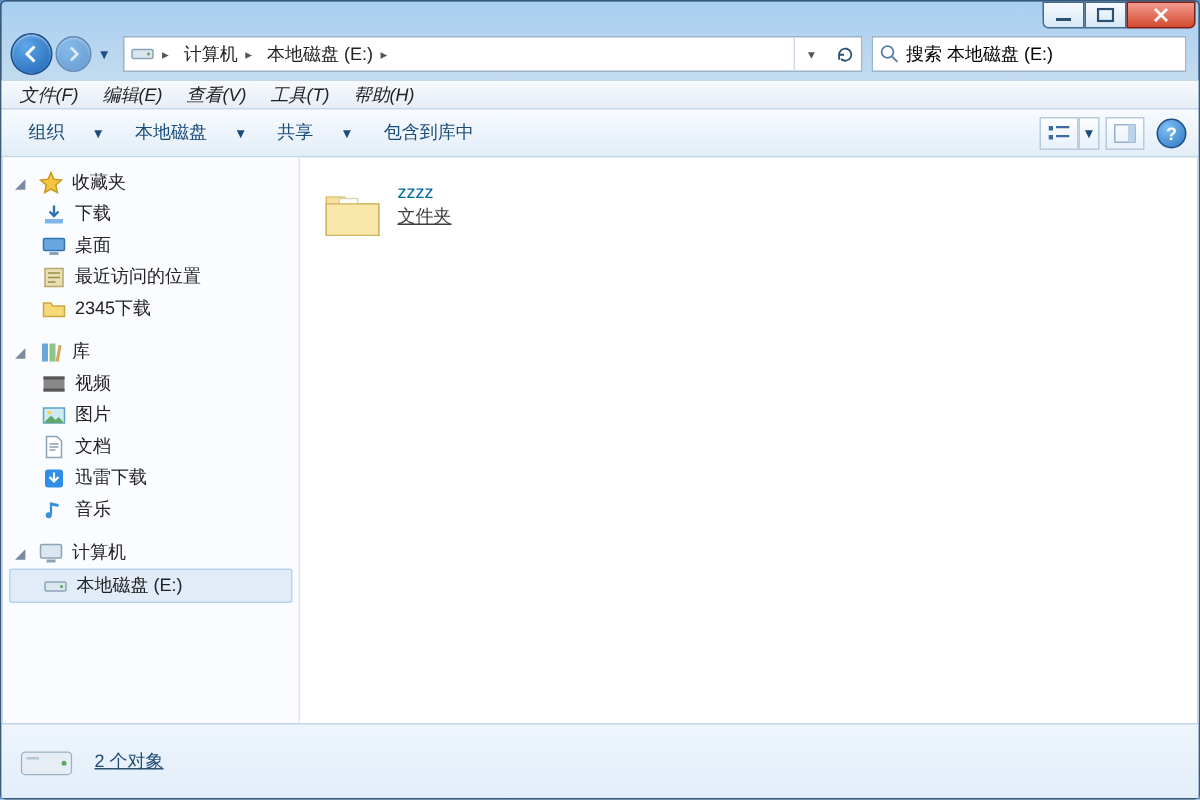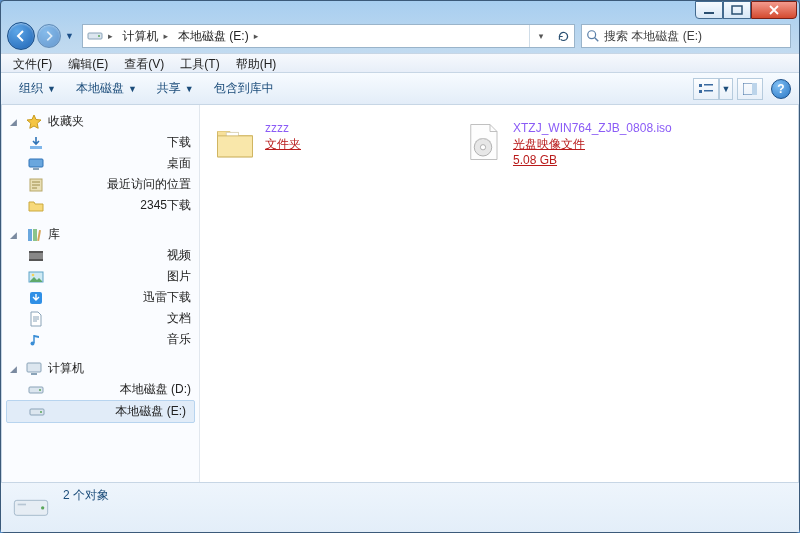--- a/index.html
+++ b/index.html
@@ -27,59 +27,59 @@
   .circlebtn.fwd { width:24px; height:24px; opacity:.55; }
   .dropdown-arrow { color:#1b4f88; font-size:9px; padding:0 2px; }
 
   .addressbar { flex:1; height:24px; background:#fff; border:1px solid #9ab4ca; display:flex; align-items:center; }
   .crumb { display:flex; align-items:center; height:100%; padding:0 4px 0 6px; color:#222; }
   .crumb .arrow { margin-left:5px; color:#555; font-size:9px; }
   .crumb.iconcrumb { padding-left:4px; }
   .reficons { display:flex; align-items:center; height:100%; border-left:1px solid #d0dde8; }
   .reficons span { width:22px; height:100%; display:flex; align-items:center; justify-content:center; color:#2b5072; }
 
-  .searchbox { width:210px; height:24px; background:#fff; border:1px solid #9ab4ca; display:flex; align-items:center; padding:0 4px; color:#404040; }
+  .searchbox { width:210px; height:24px; background:#fff; border:1px solid #9ab4ca; display:flex; align-items:center; padding:0 4px; color:#000000; }
   .searchbox svg { width:14px; height:14px; margin-right:4px; fill:#5a7fa8; }
 
   
   .menubar { height:20px; background: linear-gradient(#f6f9fd,#e7eef8); border-top:1px solid #c7d6e5; border-bottom:1px solid #c7d6e5;
-    display:flex; align-items:flex-start; padding:0 4px; }
+    display:flex; align-items:center; padding:0 4px;font-style:italic; }
   .menubar span { padding:2px 8px; color:#222; }
 
   
   .toolbar { height:32px; background: linear-gradient(#f7fbff,#e3edf8); border-bottom:1px solid #c7d6e5;
     display:flex; align-items:center; padding:0 8px; }
-  .tbtn { padding:5px 10px; color:#1b4c7a; display:flex; align-items:center; gap:4px; border-radius:2px;text-align:center; }
+  .tbtn { padding:5px 10px; color:#1b4c7a; display:flex; align-items:center; gap:18px; border-radius:2px;text-align:center; }
   .tbtn .caret { font-size:9px; color:#1b4c7a; }
   .toolbar .spacer { flex:1; }
   .viewbtn { display:flex; align-items:center; gap:0; }
   .viewbtn .seg { width:26px; height:22px; border:1px solid #b6cbdd; display:flex; align-items:center; justify-content:center; background:linear-gradient(#fdfeff,#e8f0f9); }
   .helpbtn { width:20px; height:20px; border-radius:50%; background: radial-gradient(circle at 35% 30%, #7fbff4, #2b77c4); color:#fff; display:flex; align-items:center; justify-content:center; margin-left:8px; font-weight:bold; font-size:11px; border:1px solid #1b4f88; }
 
   
   .body { flex:1; display:flex; background:#fff; border-left:1px solid #c7d6e5; border-right:1px solid #c7d6e5; min-height:0; }
   .sidebar { width:198px; border-right:1px solid #e1e7ee; background:#fafcff; overflow:auto; padding:6px 0; }
   .sgroup { margin-bottom:8px; }
   .sheader { display:flex; align-items:center; gap:6px; padding:2px 8px; color:#222; font-size:12px; }
   .sheader .tri { color:#7a8aa0; font-size:9px; width:10px; }
-  .sitem { display:flex; align-items:center; gap:6px; padding:2px 8px 2px 26px; color:#222;justify-content:space-between; }
+  .sitem { display:flex; align-items:center; gap:6px; padding:2px 8px 2px 26px; color:#222; }
   .sitem.sel { background:#e1ecf8; border:1px solid #b7d4ef; border-radius:2px; margin:0 4px; padding-left:22px; }
   .ico { width:16px; height:16px; display:flex; align-items:center; justify-content:center; }
 
   .content { flex:1; overflow:auto; padding:10px 6px; }
   .items { display:flex; flex-wrap:wrap; gap:0; }
   .item { width:248px; display:flex; align-items:flex-start; gap:8px; padding:4px 6px; border:1px solid transparent; border-radius:2px; }
   .bigico { width:44px; height:44px; display:flex; align-items:center; justify-content:center; flex-shrink:0; }
   .meta { display:flex; flex-direction:column; gap:0; line-height:1.35; }
-  .meta .name { color:#8b5cf6; }
-  .meta .sub { color:#b91c1c;text-decoration:underline; }
+  .meta .name { color:#0369a1; }
+  .meta .sub { color:#404040;text-decoration:underline; }
 
   
   .details { height:50px; background:linear-gradient(#eef5fc,#e3eef9); border-top:1px solid #c7d6e5;
-    display:flex; align-items:flex-start; padding:4px 10px; gap:12px; color:#2b5072; }
+    display:flex; align-items:center; padding:4px 10px; gap:12px; color:#2b5072;text-decoration:underline; }
   .details .dico { width:40px; height:40px; }
   .details .dtext { color:#1b4c7a; }
 
   
   svg { flex-shrink:0; }
 
 </style>
 </head>
 <body>
 
@@ -287,34 +287,34 @@
                 <rect x="1" y="3" width="14" height="10" fill="#cfeaf4" stroke="#5fa3c7"></rect>
                 <circle cx="5" cy="6" r="1.3" fill="#f4d35a"></circle>
                 <path d="M2 12l4-4 3 3 2-2 3 3v1H2z" fill="#5fa96c"></path>
               </svg>
             </span>
           <span>图片</span>
         </div>
         <div class="sitem">
           <span class="ico">
               <svg width="16" height="16" viewBox="0 0 16 16">
+                <path d="M3 1h7l3 3v11H3z" fill="#fff" stroke="#8aa3b8"></path>
+                <path d="M5 6h6M5 8h6M5 10h4" stroke="#8aa3b8"></path>
+              </svg>
+            </span>
+          <span>文档</span>
+        </div>
+        <div class="sitem">
+          <span class="ico">
+              <svg width="16" height="16" viewBox="0 0 16 16">
                 <rect x="2" y="2" width="12" height="12" rx="2" fill="#2f8fe6"></rect>
                 <path d="M8 4v6M5 7l3 3 3-3" stroke="#fff" stroke-width="1.4" fill="none"></path>
               </svg>
             </span>
           <span>迅雷下载</span>
-        </div>
-        <div class="sitem">
-          <span class="ico">
-              <svg width="16" height="16" viewBox="0 0 16 16">
-                <path d="M3 1h7l3 3v11H3z" fill="#fff" stroke="#8aa3b8"></path>
-                <path d="M5 6h6M5 8h6M5 10h4" stroke="#8aa3b8"></path>
-              </svg>
-            </span>
-          <span>文档</span>
         </div>
         <div class="sitem">
           <span class="ico">
               <svg width="16" height="16" viewBox="0 0 16 16">
                 <path d="M6 3v8" stroke="#3a8ed6" stroke-width="1.5"></path>
                 <circle cx="4.5" cy="11.5" r="2" fill="#3a8ed6"></circle>
                 <path d="M6 3l5 1v2l-5-1" fill="#3a8ed6"></path>
               </svg>
             </span>
           <span>音乐</span>
@@ -324,29 +324,20 @@
       <div class="sgroup">
         <div class="sheader">
           <span class="tri">◢</span>
           <span class="ico">
               <svg width="16" height="16" viewBox="0 0 16 16">
                 <rect x="1" y="2" width="14" height="9" rx="1" fill="#dce6ef" stroke="#8aa3b8"></rect>
                 <rect x="5" y="12" width="6" height="2" fill="#8aa3b8"></rect>
               </svg>
             </span>
           <span>计算机</span>
-        </div>
-        <div class="sitem">
-          <span class="ico">
-              <svg width="16" height="16" viewBox="0 0 16 16">
-                <rect x="1" y="5" width="14" height="6" rx="1" fill="#dce6ef" stroke="#8aa3b8"></rect>
-                <circle cx="12" cy="8" r="1" fill="#5aa65a"></circle>
-              </svg>
-            </span>
-          <span>本地磁盘 (D:)</span>
         </div>
         <div class="sitem sel">
           <span class="ico">
               <svg width="16" height="16" viewBox="0 0 16 16">
                 <rect x="1" y="5" width="14" height="6" rx="1" fill="#dce6ef" stroke="#8aa3b8"></rect>
                 <circle cx="12" cy="8" r="1" fill="#5aa65a"></circle>
               </svg>
             </span>
           <span>本地磁盘 (E:)</span>
         </div>
@@ -364,36 +355,20 @@
               <rect x="14" y="13" width="14" height="20" fill="#fff" stroke="#d8d0b0"></rect>
               <path d="M4 17h40v24H4z" fill="#f9e7aa" stroke="#cdb15b"></path>
             </svg>
           </div>
           <div class="meta">
             <span class="name">zzzz</span>
             <span class="sub">文件夹</span>
           </div>
         </div>
 
-        <div class="item">
-          <div class="bigico">
-            <svg width="42" height="42" viewBox="0 0 48 48">
-              <path d="M10 4h22l8 8v32H10z" fill="#fdfdfd" stroke="#b7b7b7"></path>
-              <path d="M32 4v8h8" fill="none" stroke="#b7b7b7"></path>
-              <circle cx="24" cy="30" r="10" fill="#e7e7e7" stroke="#a8a8a8"></circle>
-              <circle cx="24" cy="30" r="3" fill="#fff" stroke="#a8a8a8"></circle>
-              <path d="M15 24a12 12 0 0 1 18 0" fill="none" stroke="#c9c9c9"></path>
-            </svg>
-          </div>
-          <div class="meta">
-            <span class="name">XTZJ_WIN764_ZJB_0808.iso</span>
-            <span class="sub">光盘映像文件</span>
-            <span class="sub">5.08 GB</span>
-          </div>
-        </div>
 
       </div>
     </div>
   </div>
 
   <div class="details">
     <div class="dico">
       <svg width="40" height="40" viewBox="0 0 48 48">
         <rect x="4" y="16" width="40" height="18" rx="3" fill="#e6edf4" stroke="#9ab1c4"></rect>
         <circle cx="38" cy="25" r="2" fill="#5aa65a"></circle>

